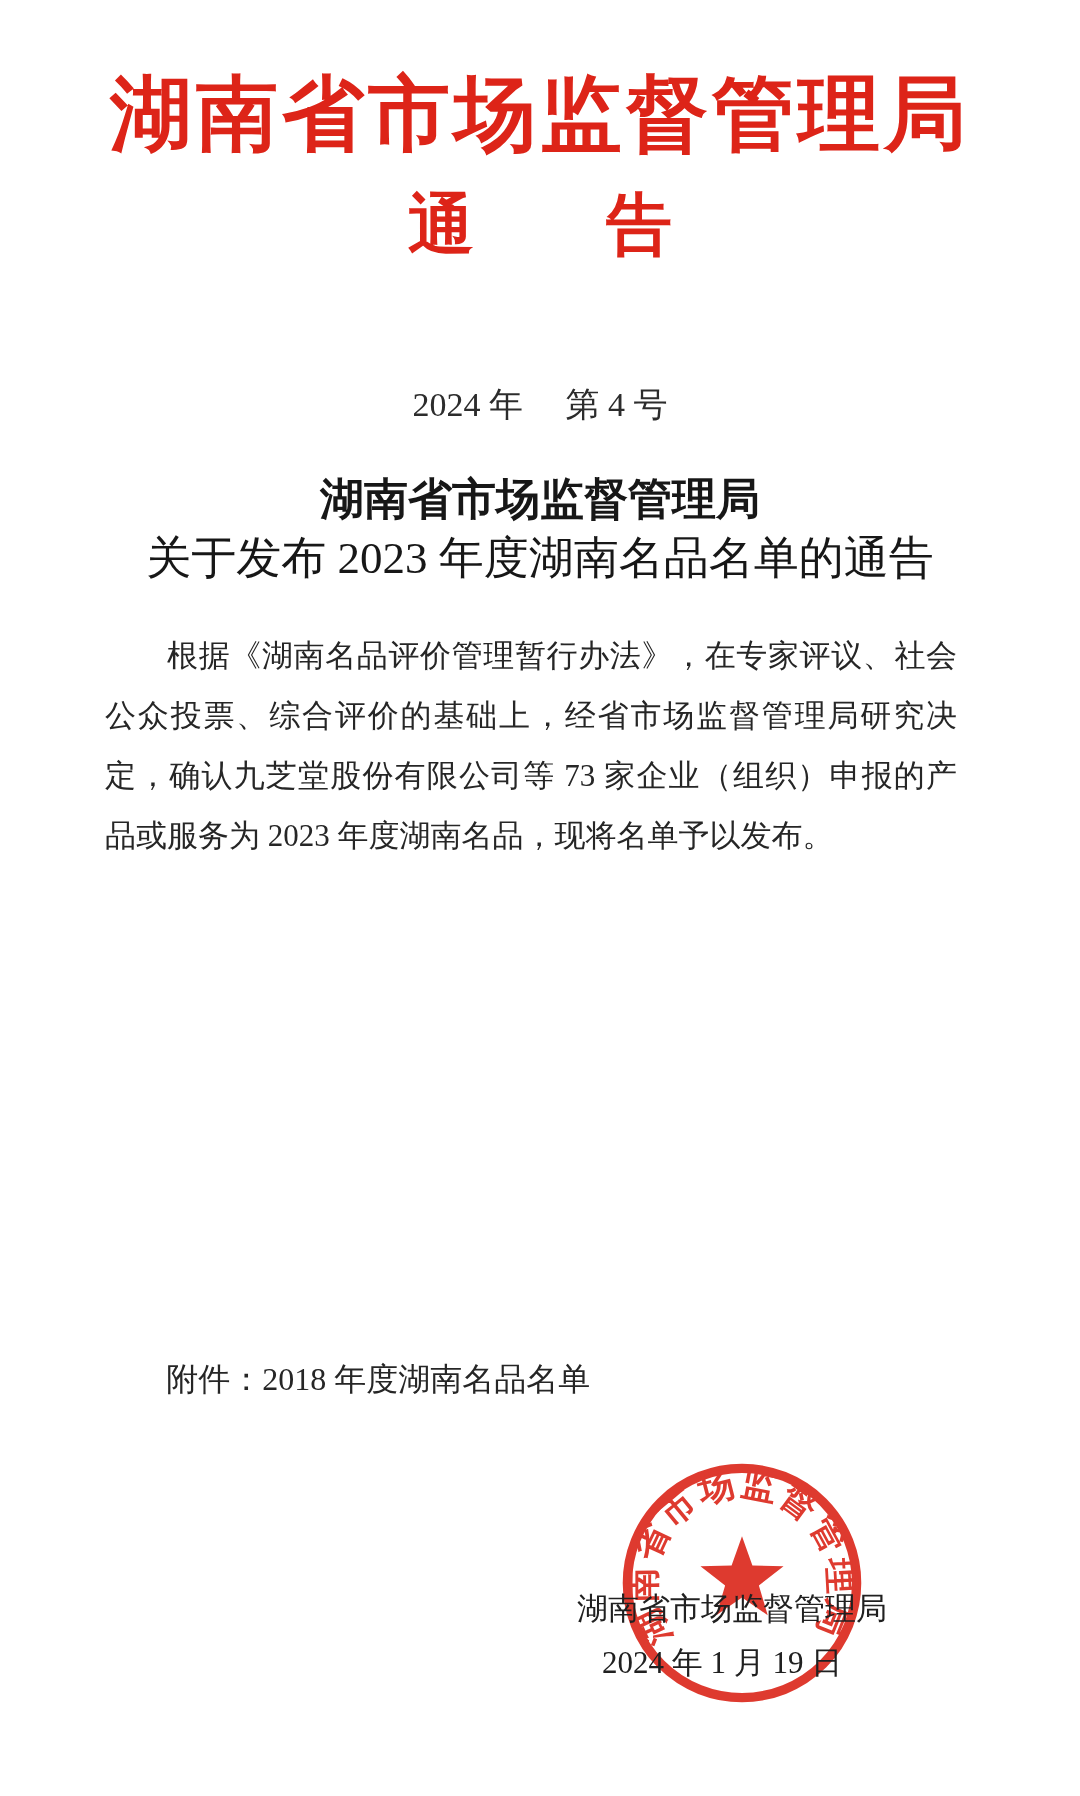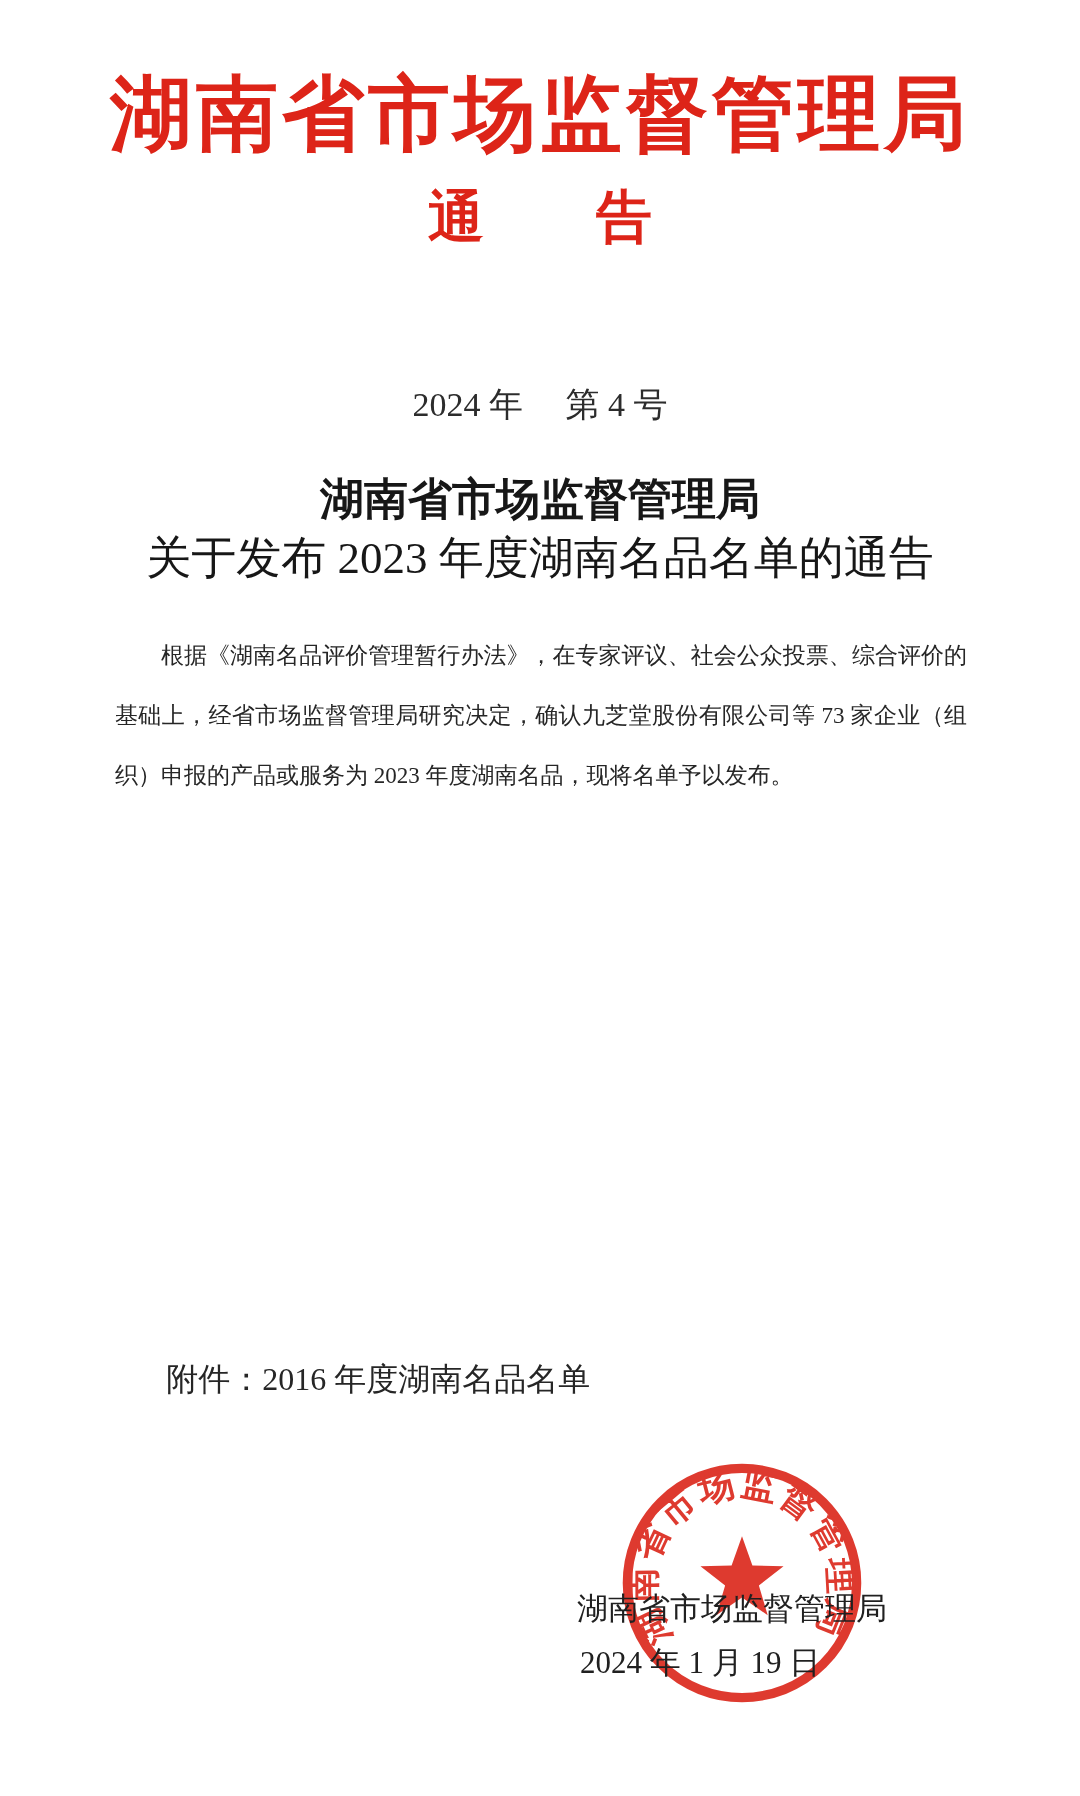--- a/index.html
+++ b/index.html
@@ -20,21 +20,21 @@
   .agency-title {
     top: 60px;
     font-size: 82px;
     font-weight: 700;
     color: #dd2418;
     letter-spacing: 4px;
     white-space: nowrap;
   }
   .notice-type {
     top: 180px;
-    font-size: 56px;
+    font-size: 66px;
     font-weight: 700;
     color: #dd2418;
     white-space: pre;
   }
   .doc-number {
     top: 382px;
     font-size: 34px;
     color: #2c2c2c;
     white-space: pre;
     font-family: Liberation Serif, serif;
@@ -46,23 +46,23 @@
     color: #171717;
   }
   .doc-title-2 {
     top: 528px;
     font-size: 45px;
     font-weight: 400;
     color: #171717;
   }
   .body-text {
     position: absolute;
-    top: 626px; left: 115px;
+    top: 626px; left: 105px;
     width: 852px;
-    font-size: 23px;
+    font-size: 31px;
     line-height: 60px;
     color: #262626;
     text-align: justify;
   }
   .body-text p { margin: 0; text-indent: 2em; }
   .attachment {
     position: absolute;
     top: 1358px; left: 115px;
     width: 852px;
     font-size: 32px;
@@ -81,21 +81,21 @@
     left: 562px; top: 1588px;
     width: 340px;
     text-align: center;
     font-size: 31px;
     color: #202020;
     z-index: 2;
     white-space: nowrap;
   }
   .sign-date {
     position: absolute;
-    left: 530px; top: 1642px;
+    left: 552px; top: 1642px;
     width: 340px;
     text-align: center;
     font-size: 31px;
     color: #202020;
     z-index: 2;
     white-space: pre;
   }
 </style>
 </head>
 <body>
@@ -108,21 +108,21 @@
 
   <div class="center doc-number">2024 年　 第 4 号</div>
 
   <div class="center doc-title-1">湖南省市场监督管理局</div>
   <div class="center doc-title-2">关于发布 2023 年度湖南名品名单的通告</div>
 
   <div class="body-text">
     <p>根据《湖南名品评价管理暂行办法》，在专家评议、社会公众投票、综合评价的基础上，经省市场监督管理局研究决定，确认九芝堂股份有限公司等 73 家企业（组织）申报的产品或服务为 2023 年度湖南名品，现将名单予以发布。</p>
   </div>
 
-  <div class="attachment">附件：2016 年度湖南名品名单</div>
+  <div class="attachment">附件：2018 年度湖南名品名单</div>
 
   <svg class="seal" viewBox="0 0 240 240" xmlns="http://www.w3.org/2000/svg" xmlns:xlink="http://www.w3.org/1999/xlink">
     <circle cx="120" cy="120" r="110" fill="none" stroke="#dc2a1e" stroke-width="9"></circle>
     <path id="sealArc" d="M 53.8 171.7 A 84 84 0 1 1 186.2 171.7" fill="none"></path>
     <text font-size="34" fill="#dc2a1e" letter-spacing="3" font-family="&quot;Liberation Serif&quot;, &quot;DejaVu Serif&quot;, serif" font-weight="600">
       <textPath href="#sealArc" xlink:href="#sealArc">湖南省市场监督管理局</textPath>
     </text>
     <polygon fill="#dc2a1e" points="120,75 130,103.2 159.9,104 136.2,122.3 144.7,151 120,134 95.3,151 103.8,122.3 80.1,104 110,103.2"></polygon>
   </svg>
 

